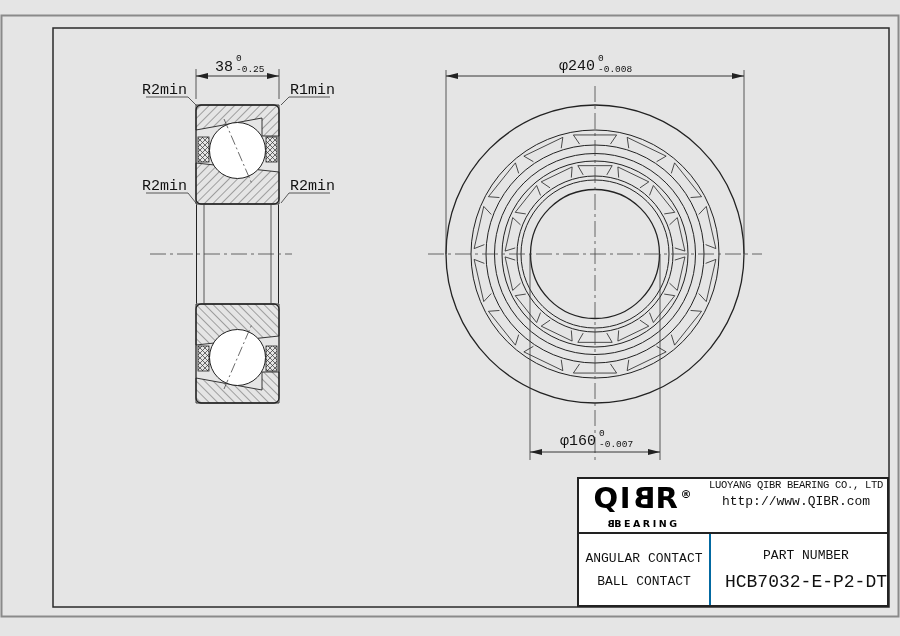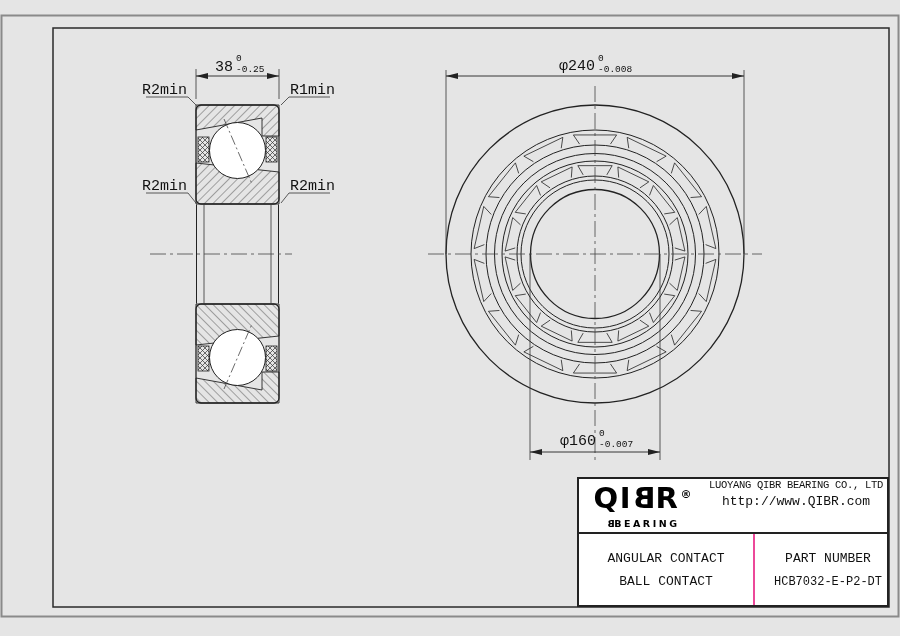--- a/index.html
+++ b/index.html
@@ -30,25 +30,25 @@
   .logo-main { font-family:"DejaVu Sans","Liberation Sans",sans-serif; font-weight:bold; font-size:29px;
                line-height:26px; letter-spacing:1.5px; color:#000; white-space:nowrap; }
   .logo-reg { display:inline-block; font-size:11px; font-weight:bold; position:relative; top:-10px; left:1px; letter-spacing:0; }
   .logo-sub { font-family:"DejaVu Sans","Liberation Sans",sans-serif; font-weight:bold; font-size:9.5px;
               letter-spacing:2.5px; color:#000; margin-top:0px; white-space:nowrap; }
   .mir { display:inline-block; transform:scaleX(-1); }
   .tb-company { flex:1; display:flex; flex-direction:column; align-items:center; gap:3px; }
   .tb-company .co-name { font-size:10.5px; letter-spacing:-0.3px; white-space:nowrap; }
   .tb-company .co-site { font-size:13px; white-space:nowrap; }
   .tb-bottom { flex:1; display:flex; }
-  .tb-product { width:174px; border-right:2px solid #ec4899; display:flex; flex-direction:column;
+  .tb-product { width:174px; border-right:2px solid #0369a1; display:flex; flex-direction:column;
                 justify-content:center; align-items:center; gap:8px; font-size:13px; }
   .tb-part { flex:1; display:flex; flex-direction:column; justify-content:center; align-items:center; gap:9px;margin-left:14px; }
   .tb-part .pn-label { font-size:13px; white-space:nowrap; }
-  .tb-part .pn-value { font-size:12px; white-space:nowrap; }
+  .tb-part .pn-value { font-size:18px; white-space:nowrap; }
 </style>
 </head>
 <body>
 
 <div class="stage">
 
   <svg width="900" height="636" viewBox="0 0 900 636">
     <defs>
       <pattern id="h1" width="6" height="6" patternUnits="userSpaceOnUse" patternTransform="rotate(45)">
         <line x1="0" y1="0" x2="0" y2="6" stroke="#333" stroke-width="0.8"></line>

